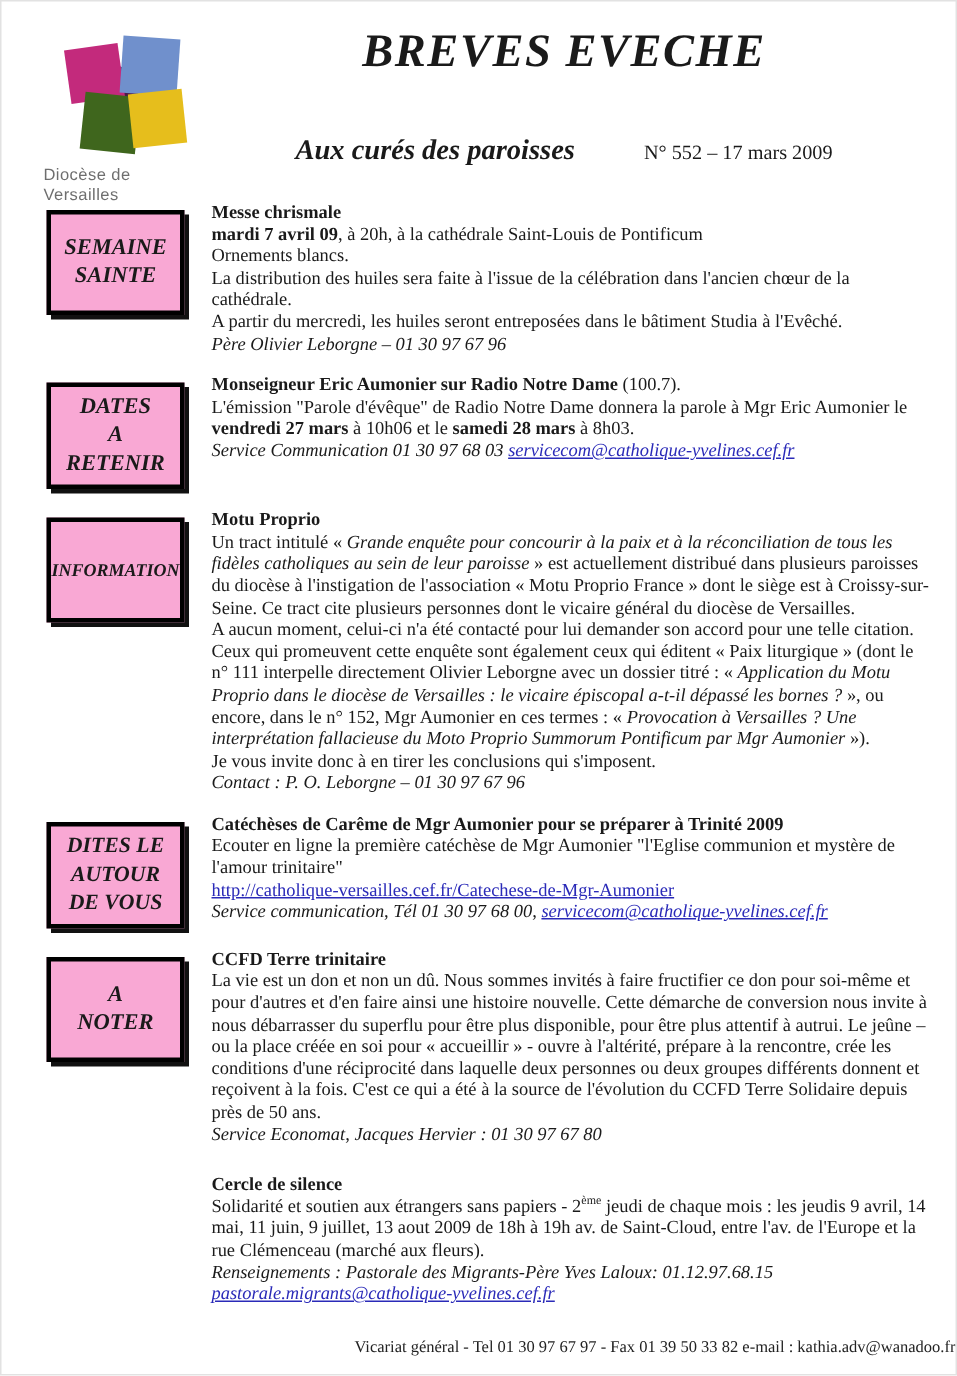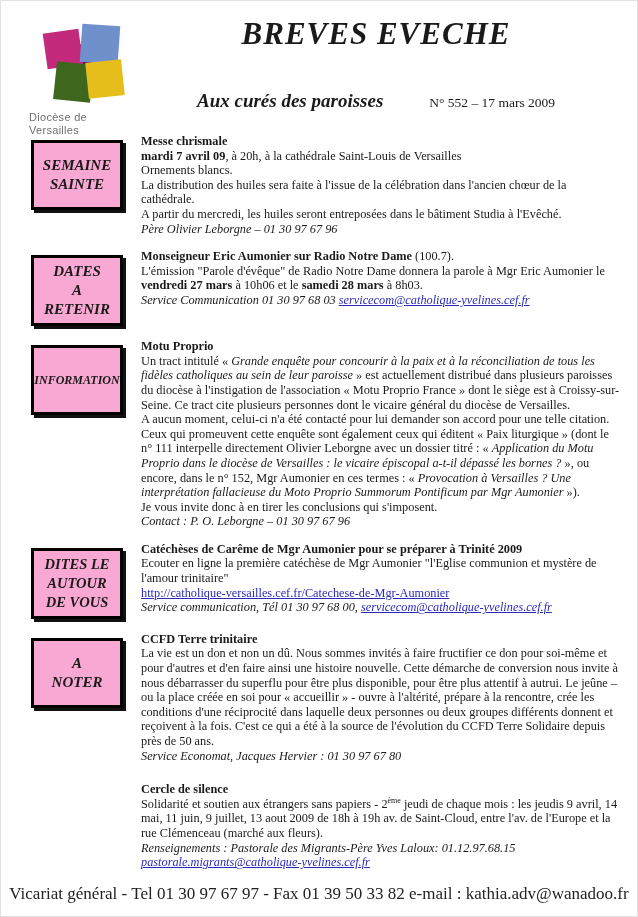--- a/index.html
+++ b/index.html
@@ -45,21 +45,21 @@
   }
   .label-information{font-size:12px;}
   .label-dites-le-autour-de-vous{font-size:14.5px;}
   .content-col{flex:1;box-sizing:border-box;padding-right:16px;font-size:12.3px;line-height:14.6px;}
   p.line{margin:0;}
   .b{font-weight:bold;}
   .i{font-style:italic;}
   .link{color:var(--link,#2a2ab8);text-decoration:underline;cursor:pointer;}
   sup{font-size:.65em;line-height:0;}
   
-  footer{position:absolute;left:0;right:0;bottom:12px;text-align:center;font-size:17px;color:#222;}
+  footer{position:absolute;left:0;right:0;bottom:12px;text-align:right;font-size:11px;color:#222;}
 </style>
 </head>
 <body>
 
 <div class="page">
 
   <header>
     <div class="logo-block">
       <div class="logo-squares">
         <div class="sq sq-center" style="background: rgb(74, 28, 74);"></div>
@@ -85,21 +85,21 @@
   <main>
       <div class="row">
         <div class="label-col">
           <div class="label-box label-semaine-sainte">
             <div>SEMAINE</div>
             <div>SAINTE</div>
           </div>
         </div>
         <div class="content-col">
           <p class="line"><span class="b">Messe chrismale</span></p>
-          <p class="line"><span class="b">mardi 7 avril 09</span><span>, à 20h, à la cathédrale Saint-Louis de Versailles</span></p>
+          <p class="line"><span class="b">mardi 7 avril 09</span><span>, à 20h, à la cathédrale Saint-Louis de Pontificum</span></p>
           <p class="line"><span>Ornements blancs.</span></p>
           <p class="line"><span>La distribution des huiles sera faite à l'issue de la célébration dans l'ancien chœur de la cathédrale.</span></p>
           <p class="line"><span>A partir du mercredi, les huiles seront entreposées dans le bâtiment Studia à l'Evêché.</span></p>
           <p class="line"><span class="i">Père Olivier Leborgne – 01 30 97 67 96</span></p>
         </div>
       </div>
       <div class="row">
         <div class="label-col">
           <div class="label-box label-dates-a-retenir">
             <div>DATES</div>

